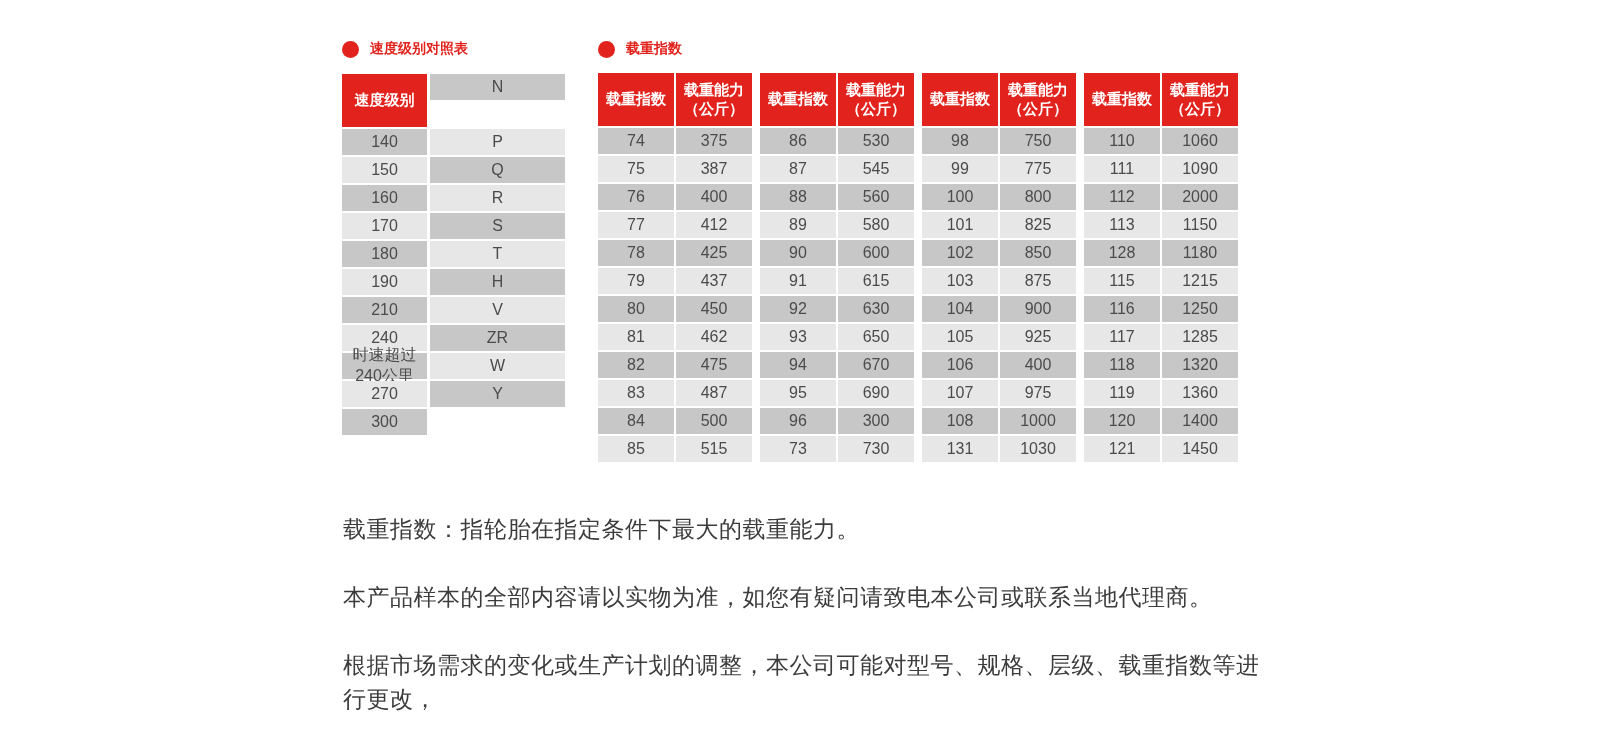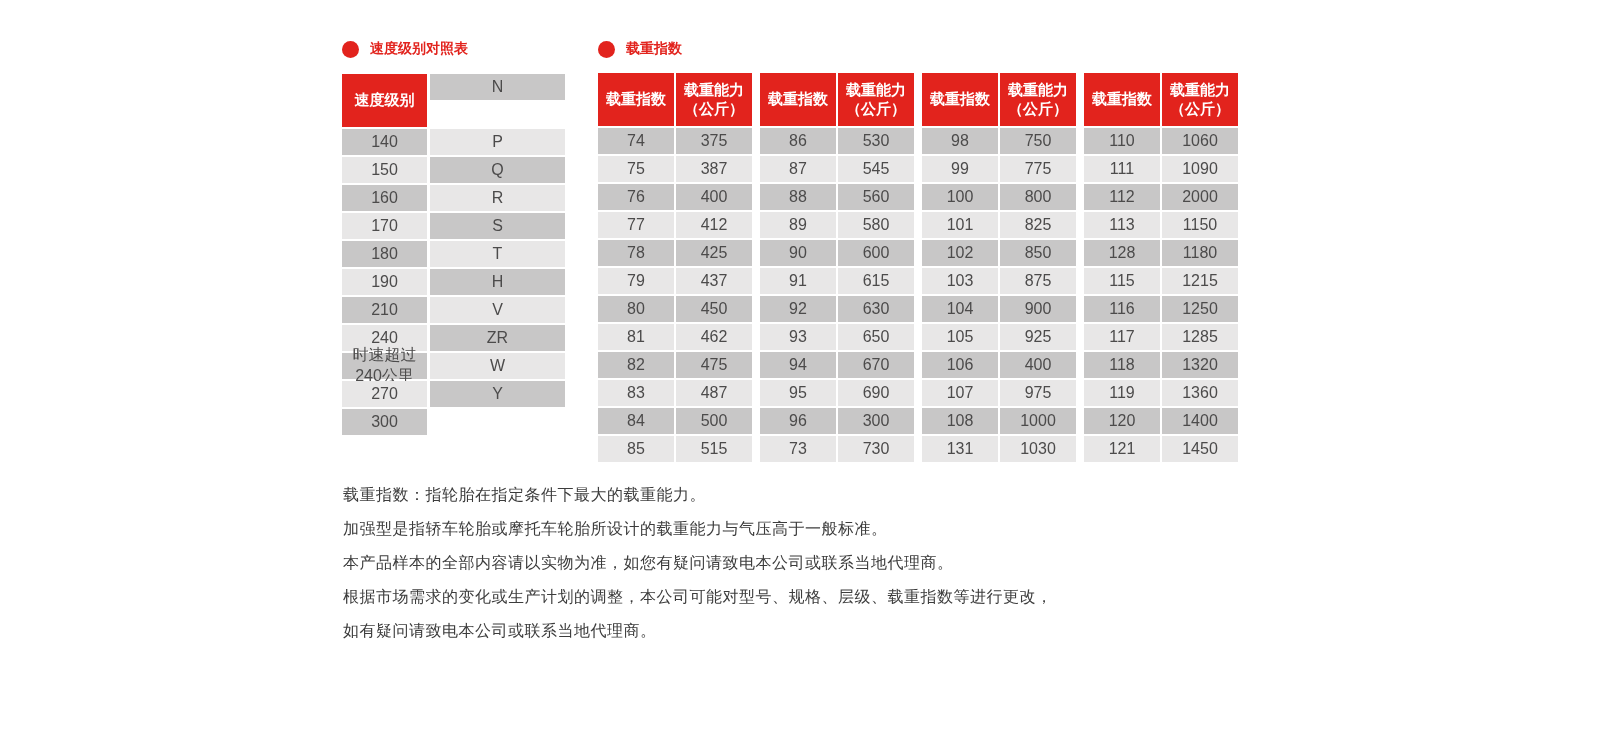--- a/index.html
+++ b/index.html
@@ -47,22 +47,23 @@
     height: 26px;
     display: flex; align-items: center; justify-content: center;
     font-size: 16px; color: #4c4b4b; text-align: center;
   }
   .td.dark  { background: #c8c7c7; }
   .td.light { background: #e8e7e7; }
 
   
   .notes { position: absolute; left: 343px; top: 478px; width: 920px; }
   .notes p {
-    font-size: 16px; line-height: 34px; color: #3c3c3c;
+    font-size: 23px; line-height: 34px; color: #3c3c3c;
     letter-spacing: 0.5px;
+    margin-top: 34px;
   }
 </style>
 </head>
 <body>
 
 <div class="page">
 
   <div class="speed-section">
     <div class="section-title">
       <span class="bullet"></span>
@@ -215,19 +216,18 @@
           <div class="td dark">120</div>
           <div class="td dark">1400</div>
           <div class="td light">121</div>
           <div class="td light">1450</div>
         </div>
       </div>
   </div>
 
   <div class="notes">
       <p>载重指数：指轮胎在指定条件下最大的载重能力。</p>
-      <p>加强型是指轿车轮胎或摩托车轮胎所设计的载重能力与气压高于一般标准。</p>
       <p>本产品样本的全部内容请以实物为准，如您有疑问请致电本公司或联系当地代理商。</p>
       <p>根据市场需求的变化或生产计划的调整，本公司可能对型号、规格、层级、载重指数等进行更改，</p>
       <p>如有疑问请致电本公司或联系当地代理商。</p>
     </div>
 
 </div>
 
 </body></html>

